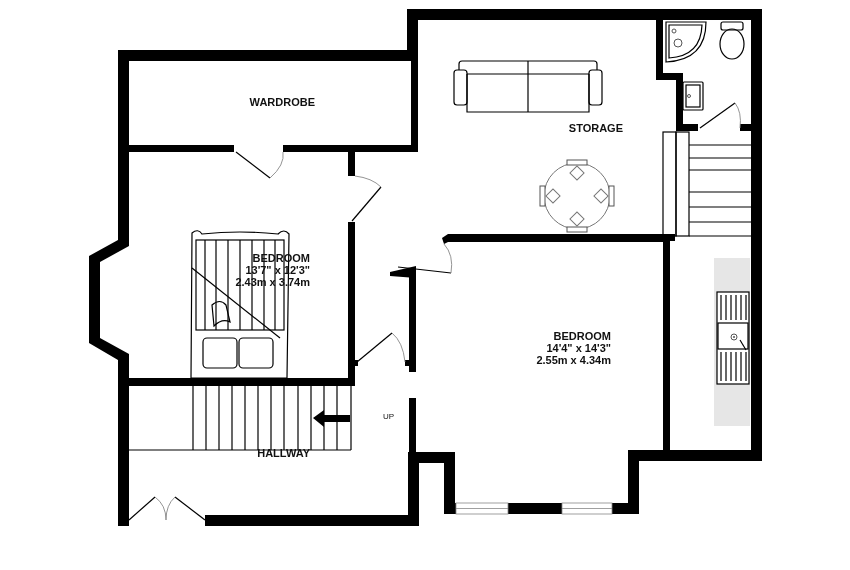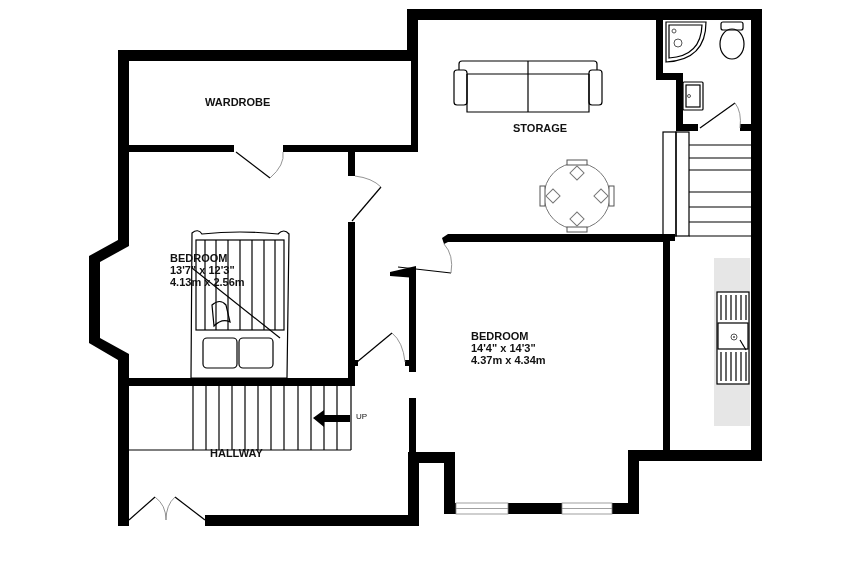--- a/index.html
+++ b/index.html
@@ -2,21 +2,21 @@
 <html><head>
 <meta charset="utf-8">
 <style>
   html, body { margin: 0; padding: 0; background: #ffffff; }
   body { width: 850px; height: 570px; position: relative; overflow: hidden; font-family: "Liberation Sans", sans-serif; }
   #plan { position: absolute; left: 0; top: 0; width: 850px; height: 570px; }
   .wall { fill: #000000; }
   .thin { stroke: #000000; fill: none; stroke-width: 1.2; }
   .thinw { stroke: #000000; fill: #ffffff; stroke-width: 1.2; }
   .arc { stroke: #888888; fill: none; stroke-width: 0.9; }
-  .lbl { position: absolute; font-family: "Liberation Sans", sans-serif; font-weight: bold; color: #111111; text-align: left; white-space: nowrap; line-height: 1.1; }
+  .lbl { position: absolute; font-family: "Liberation Sans", sans-serif; font-weight: bold; color: #111111; text-align: right; white-space: nowrap; line-height: 1.1; }
   .lbl span { display: block; }
   .small { font-weight: normal; font-size: 8px; }
 </style>
 </head>
 <body>
 
 <svg id="plan" viewBox="0 0 850 570" xmlns="http://www.w3.org/2000/svg">
 
   <rect x="714" y="258" width="36" height="168" fill="#e6e6e6"></rect>
 
@@ -224,28 +224,28 @@
   <span>WARDROBE</span>
 </div>
 
 <div class="lbl" style="left:513px; top:122px; width:110px; font-size:11px;">
   <span>STORAGE</span>
 </div>
 
 <div class="lbl" style="left:170px; top:252px; width:140px; font-size:11px;">
   <span>BEDROOM</span>
   <span>13'7"  x 12'3"</span>
-  <span>4.13m  x 2.56m</span>
+  <span>2.43m  x 3.74m</span>
 </div>
 
 <div class="lbl" style="left:471px; top:330px; width:140px; font-size:11px;">
   <span>BEDROOM</span>
   <span>14'4"  x 14'3"</span>
-  <span>4.37m  x 4.34m</span>
+  <span>2.55m  x 4.34m</span>
 </div>
 
 <div class="lbl" style="left:210px; top:447px; width:100px; font-size:11px;">
   <span>HALLWAY</span>
 </div>
 
-<div class="lbl small" style="left:356px; top:413px; width:20px;">
+<div class="lbl small" style="left:374px; top:413px; width:20px;">
   <span>UP</span>
 </div>
 
 </body></html>

